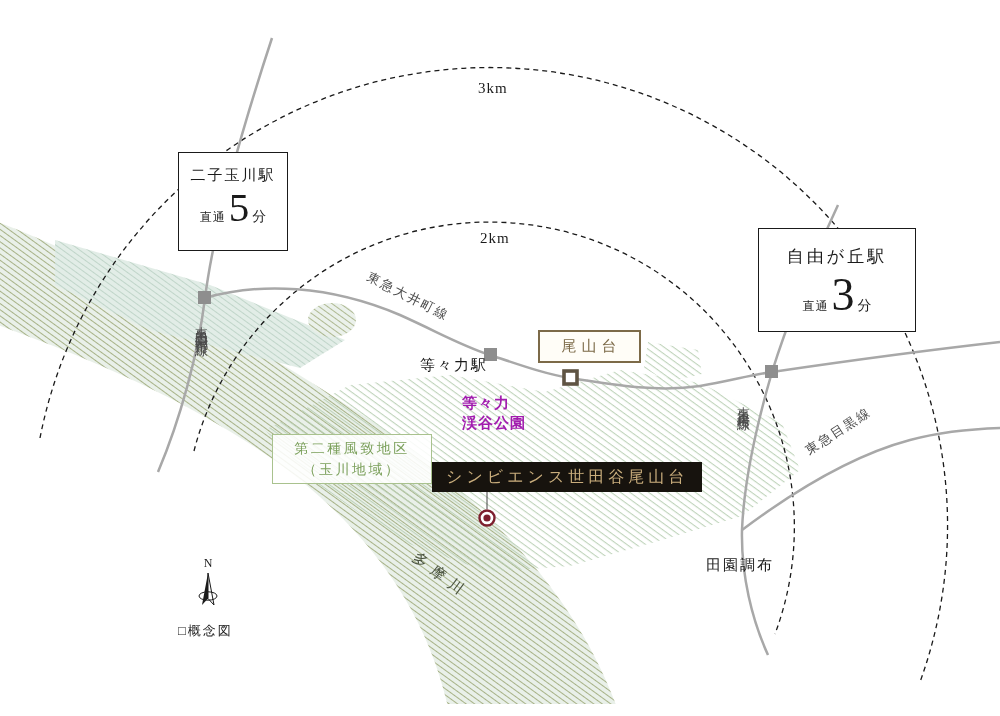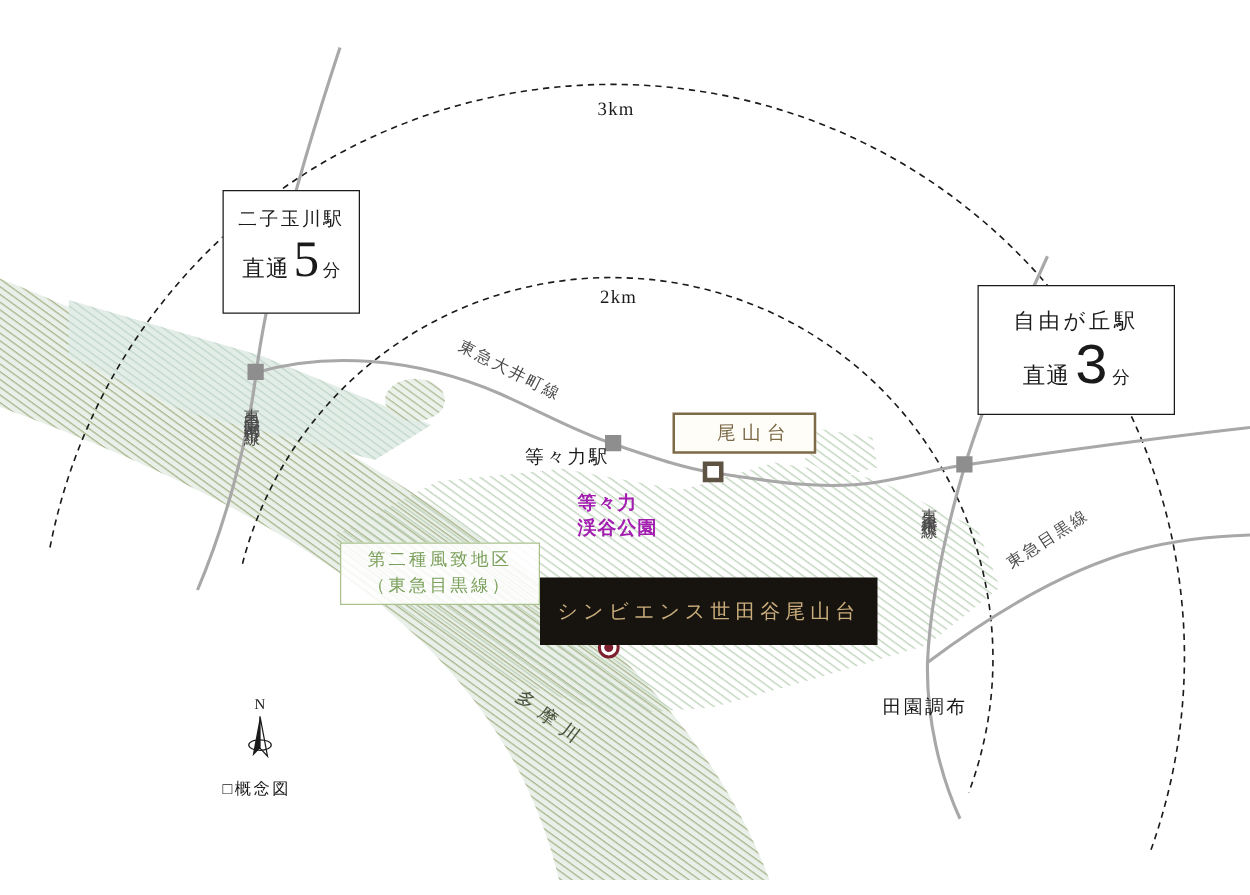--- a/index.html
+++ b/index.html
@@ -10,33 +10,33 @@
   .km{font-size:15px;letter-spacing:1px;color:#1a1a1a;}
   .rail-label{font-size:13px;color:#4a4a4a;letter-spacing:2px;transform-origin:left top;}
   .vert{writing-mode:vertical-rl;letter-spacing:3px;}
   .station-label{font-size:15px;letter-spacing:2px;color:#1a1a1a;}
   .park-label{font-weight:bold;font-size:15px;letter-spacing:1px;line-height:20px;color:#a21caf;}
   .river-label{font-size:15px;letter-spacing:7px;color:#49523f;transform-origin:left top;}
   .note{font-size:13px;letter-spacing:2px;}
   .access-box{position:absolute;background:#fff;border:1px solid #1a1a1a;text-align:center;margin-left:30px;}
   .access-box .st-name{font-size:15px;letter-spacing:2px;margin-top:13px;}
   .access-box .row{display:flex;align-items:baseline;justify-content:center;margin-top:3px;}
-  .access-box .pre{font-size:18px;letter-spacing:1px;}
+  .access-box .pre{font-size:12px;letter-spacing:1px;}
   .access-box .num{font-size:41px;line-height:0.95;margin:0 3px;}
   .access-box .unit{font-size:14px;}
   .access-box.large .st-name{font-size:17px;letter-spacing:3px;margin-top:16px;}
   .access-box.large .num{font-size:46px;}
   .access-box.large .row{margin-top:5px;}
   .oyamadai-box{position:absolute;width:95px;height:29px;border:2px solid #7c6a48;background:#fffdf7;
                 color:#7c6a48;font-size:15px;letter-spacing:5px;display:flex;align-items:center;
-                justify-content:center;padding-left:16px;}
+                justify-content:center;padding-left:4px;}
   .district-box{position:absolute;width:158px;border:1px solid #a9c28e;background:rgba(255,255,255,0.88);
                 color:#7ba05b;font-size:14px;letter-spacing:2.5px;text-align:center;line-height:21px;padding:3px 0;margin-top:34px;}
   .property-box{position:absolute;height:30px;background:#17130e;color:#c9ad7c;font-size:16px;
-                letter-spacing:4px;display:flex;align-items:center;padding:12px 14px;}
+                letter-spacing:4px;display:flex;align-items:center;padding:0 14px;}
   .compass{position:absolute;width:28px;text-align:center;}
   .compass-n{font-size:12px;}
 </style>
 </head>
 <body>
 
 <div class="map">
 
   <svg class="base" width="1000" height="716" viewBox="0 0 1000 716">
     <defs>
@@ -105,37 +105,37 @@
   </div>
   <div class="label station-label" style="left:706px;top:556px;">田園調布</div>
   <div class="label river-label" style="left:420px;top:548px;transform:rotate(37deg);">多摩川</div>
 
   <div class="oyamadai-box" style="left:538px;top:330px;">
     <span>尾山台</span>
   </div>
 
   <div class="district-box" style="left:272px;top:400px;">
     <div>第二種風致地区</div>
-    <div>（東急目黒線）</div>
+    <div>（玉川地域）</div>
   </div>
 
   <div class="property-box" style="left:432px;top:462px;">
     <span>シンビエンス世田谷尾山台</span>
   </div>
 
   <div class="access-box" style="left:148px;top:152px;width:108px;height:97px;">
     <div class="st-name">二子玉川駅</div>
     <div class="row">
       <span class="pre">直通</span>
       <span class="num">5</span>
       <span class="unit">分</span>
     </div>
   </div>
 
-  <div class="access-box large" style="left:752px;top:228px;width:156px;height:102px;font-family:Liberation Mono, monospace;">
+  <div class="access-box large" style="left:728px;top:228px;width:156px;height:102px;">
     <div class="st-name">自由が丘駅</div>
     <div class="row">
       <span class="pre">直通</span>
       <span class="num">3</span>
       <span class="unit">分</span>
     </div>
   </div>
 
   <div class="compass" style="left:194px;top:556px;">
     <div class="compass-n">N</div>

